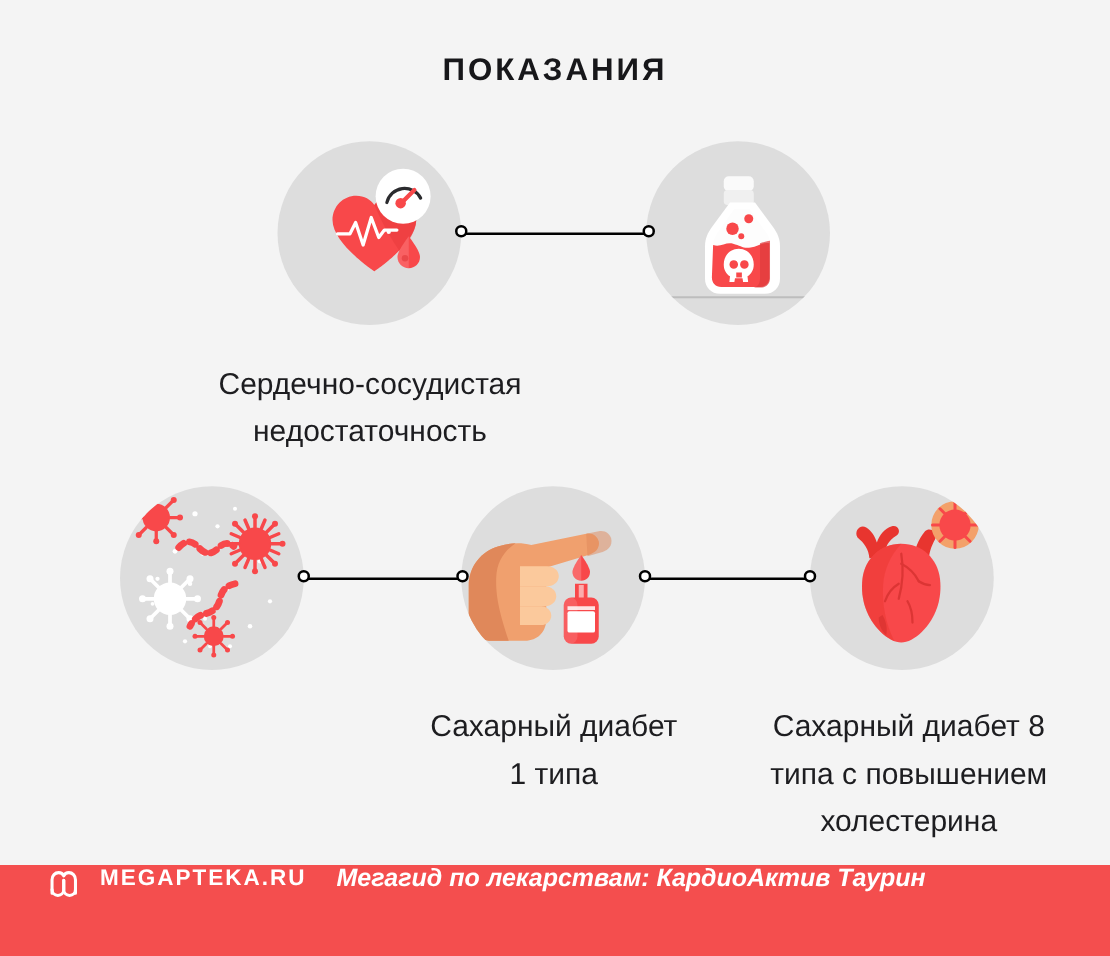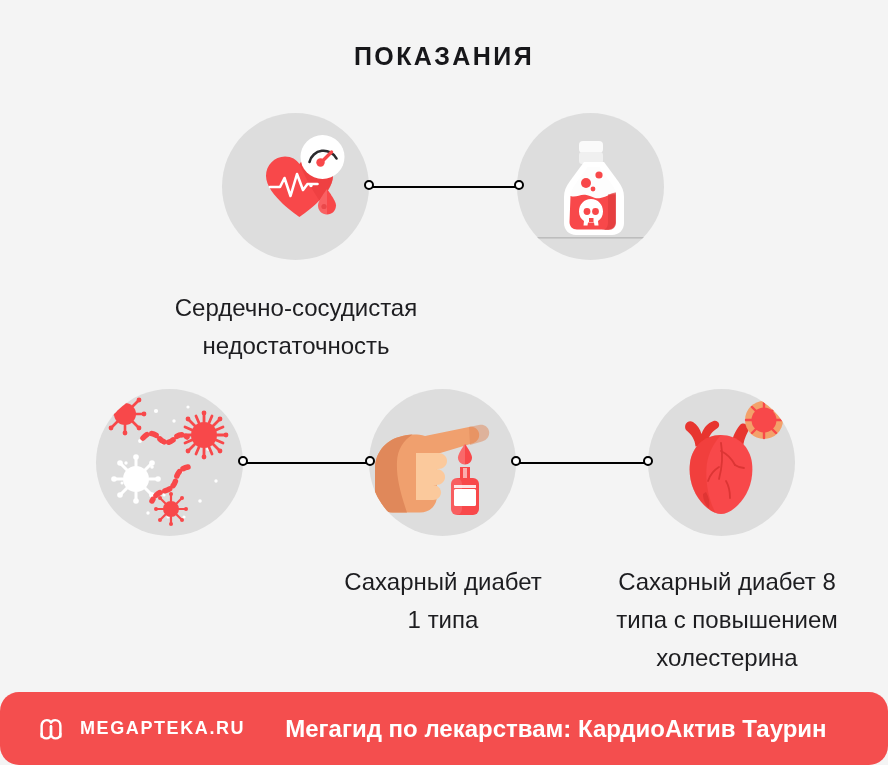--- a/index.html
+++ b/index.html
@@ -84,41 +84,41 @@
 
   
   .footer {
     position: absolute;
     left: 0;
     top: 692px;
     width: 888px;
     height: 73px;
     background: #f44e4e;
     display: flex;
-    align-items: center;
-    border-radius: 19px;
+    align-items: flex-start;
   }
   .footer-logo-mark {
     margin-left: 36px;
     width: 30px;
     height: 30px;
     flex: 0 0 auto;
   }
   .footer-brand {
     margin-left: 14px;
     font-size: 18px;
     font-weight: bold;
     letter-spacing: 1.6px;
     color: #ffffff;
   }
   .footer-tagline {
-    margin-left: 40px;
-    font-size: 24px;
+    margin-left: 24px;
+    font-size: 20px;
     font-weight: bold;
     color: #ffffff;
+    font-style: italic;
   }
 </style>
 </head>
 <body>
 
 <div class="infographic">
 
   <div class="page-title">ПОКАЗАНИЯ</div>
 
   <div class="node" style="left:222px; top:113px; width:147px; height:147px;">

